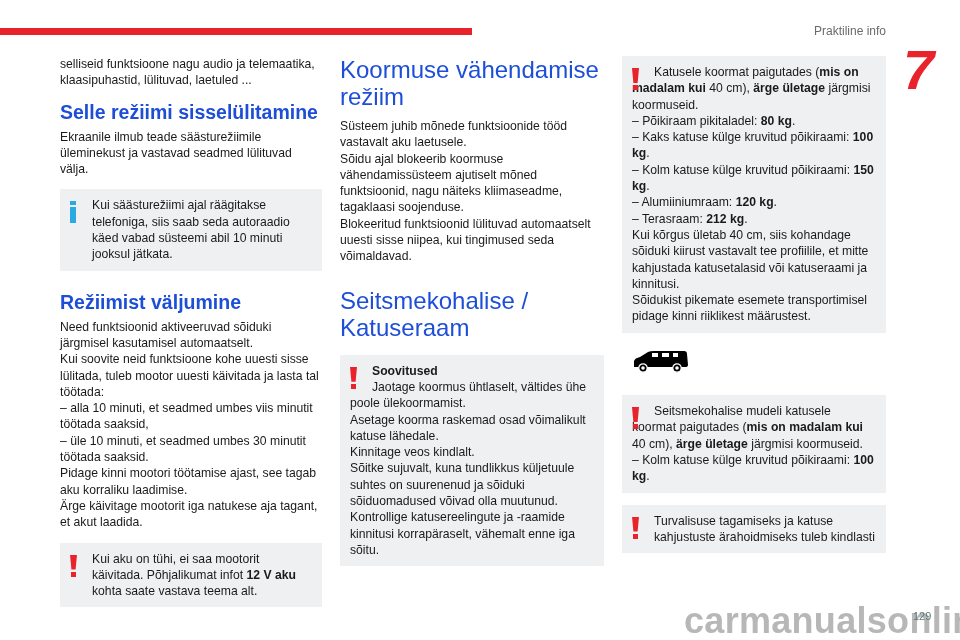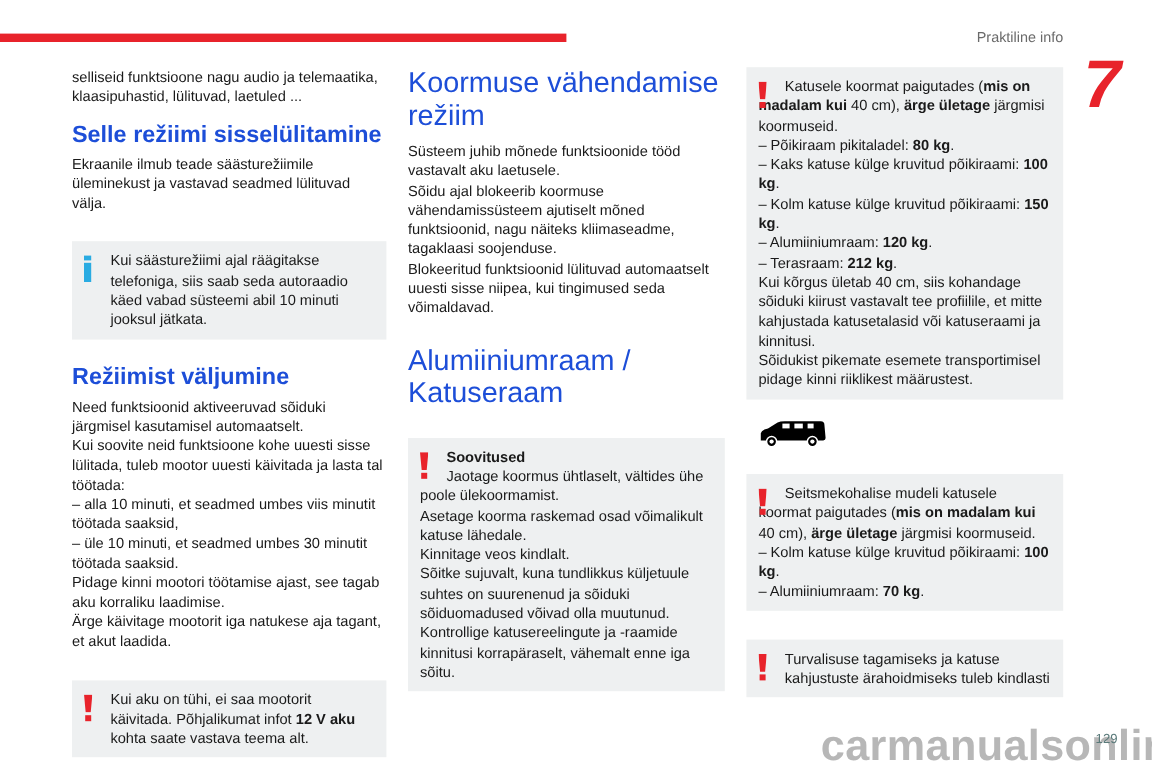--- a/index.html
+++ b/index.html
@@ -15,21 +15,21 @@
   .col { position: absolute; top: 56px; font-size: 12.2px; line-height: 16.3px; }
   .col1 { left: 60px; width: 262px; }
   .col2 { left: 340px; width: 264px; }
   .col3 { left: 622px; width: 264px; }
 
   p { margin: 0; }
   .h-black { font-size: 19.5px; font-weight: bold; line-height: 22px; color: #1d4ed8; margin: 12px 0 6px 0; }
   .h-grey { font-size: 24px; font-weight: normal; color: #1d4ed8; line-height: 27px; margin: 0 0 8px 0; }
   .h-grey.spaced { margin-top: 22px; margin-bottom: 14px; }
 
-  .box { background: #eef0f1; padding: 8px 8px 8px 10px; position: relative; margin-top: 24px; }
+  .box { background: #eef0f1; padding: 8px 8px 8px 10px; position: relative; margin-top: 12px; }
   .box .first { padding-left: 22px; }
   .box .icon { position: absolute; left: 10px; top: 12px; }
   .warn-icon { width: 7px; height: 22px; position: relative; }
   .warn-icon .bar { position: absolute; left: 0; top: 0; width: 7px; height: 15px; background: #e8232b; clip-path: polygon(0 0, 100% 0, 80% 100%, 20% 100%); }
   .warn-icon .dot { position: absolute; left: 1px; top: 17px; width: 5px; height: 5px; background: #e8232b; }
   .info-icon { width: 6px; height: 22px; position: relative; }
   .info-icon .dot { position: absolute; left: 0; top: 0; width: 6px; height: 4px; background: #29abe2; }
   .info-icon .bar { position: absolute; left: 0; top: 6px; width: 6px; height: 16px; background: #29abe2; }
 
   .car { margin: 16px 0 10px 10px; width: 58px; height: 24px; }
@@ -73,21 +73,21 @@
     <p class="first"><span>Kui aku on tühi, ei saa mootorit käivitada. Põhjalikumat infot </span><b>12 V aku</b><span> kohta saate vastava teema alt.</span></p>
   </div>
 </div>
 
 <div class="col col2">
   <h2 class="h-grey">Koormuse vähendamise režiim</h2>
   <p>Süsteem juhib mõnede funktsioonide tööd vastavalt aku laetusele.</p>
   <p>Sõidu ajal blokeerib koormuse vähendamissüsteem ajutiselt mõned funktsioonid, nagu näiteks kliimaseadme, tagaklaasi soojenduse.</p>
   <p>Blokeeritud funktsioonid lülituvad automaatselt uuesti sisse niipea, kui tingimused seda võimaldavad.</p>
 
-  <h2 class="h-grey spaced">Alumiiniumraam / Katuseraam</h2>
+  <h2 class="h-grey spaced">Seitsmekohalise / Katuseraam</h2>
 
   <div class="box">
     <span class="icon warn-icon">
         <span class="bar"></span>
         <span class="dot"></span>
       </span>
     <p class="first"><b>Soovitused</b></p>
     <p class="first" style="display:inline">Jaotage koormus ühtlaselt, vältides ühe poole ülekoormamist.</p>
     <p>Asetage koorma raskemad osad võimalikult katuse lähedale.</p>
     <p>Kinnitage veos kindlalt.</p>
@@ -123,21 +123,20 @@
     <circle cx="45" cy="19" r="1.8" fill="#fff"></circle>
   </svg>
 
   <div class="box" style="margin-top:8px">
     <span class="icon warn-icon">
         <span class="bar"></span>
         <span class="dot"></span>
       </span>
     <p class="first" style="display:inline"><span>Seitsmekohalise mudeli katusele koormat paigutades (</span><b>mis on madalam kui</b><span> 40 cm), </span><b>ärge ületage</b><span> järgmisi koormuseid.</span></p>
     <p><span>–  Kolm katuse külge kruvitud põikiraami: </span><b>100 kg</b>.</p>
-    <p><span>–  Alumiiniumraam: </span><b>70 kg</b>.</p>
   </div>
 
   <div class="box">
     <span class="icon warn-icon">
         <span class="bar"></span>
         <span class="dot"></span>
       </span>
     <p class="first">Turvalisuse tagamiseks ja katuse kahjustuste ärahoidmiseks tuleb kindlasti</p>
   </div>
 </div>

